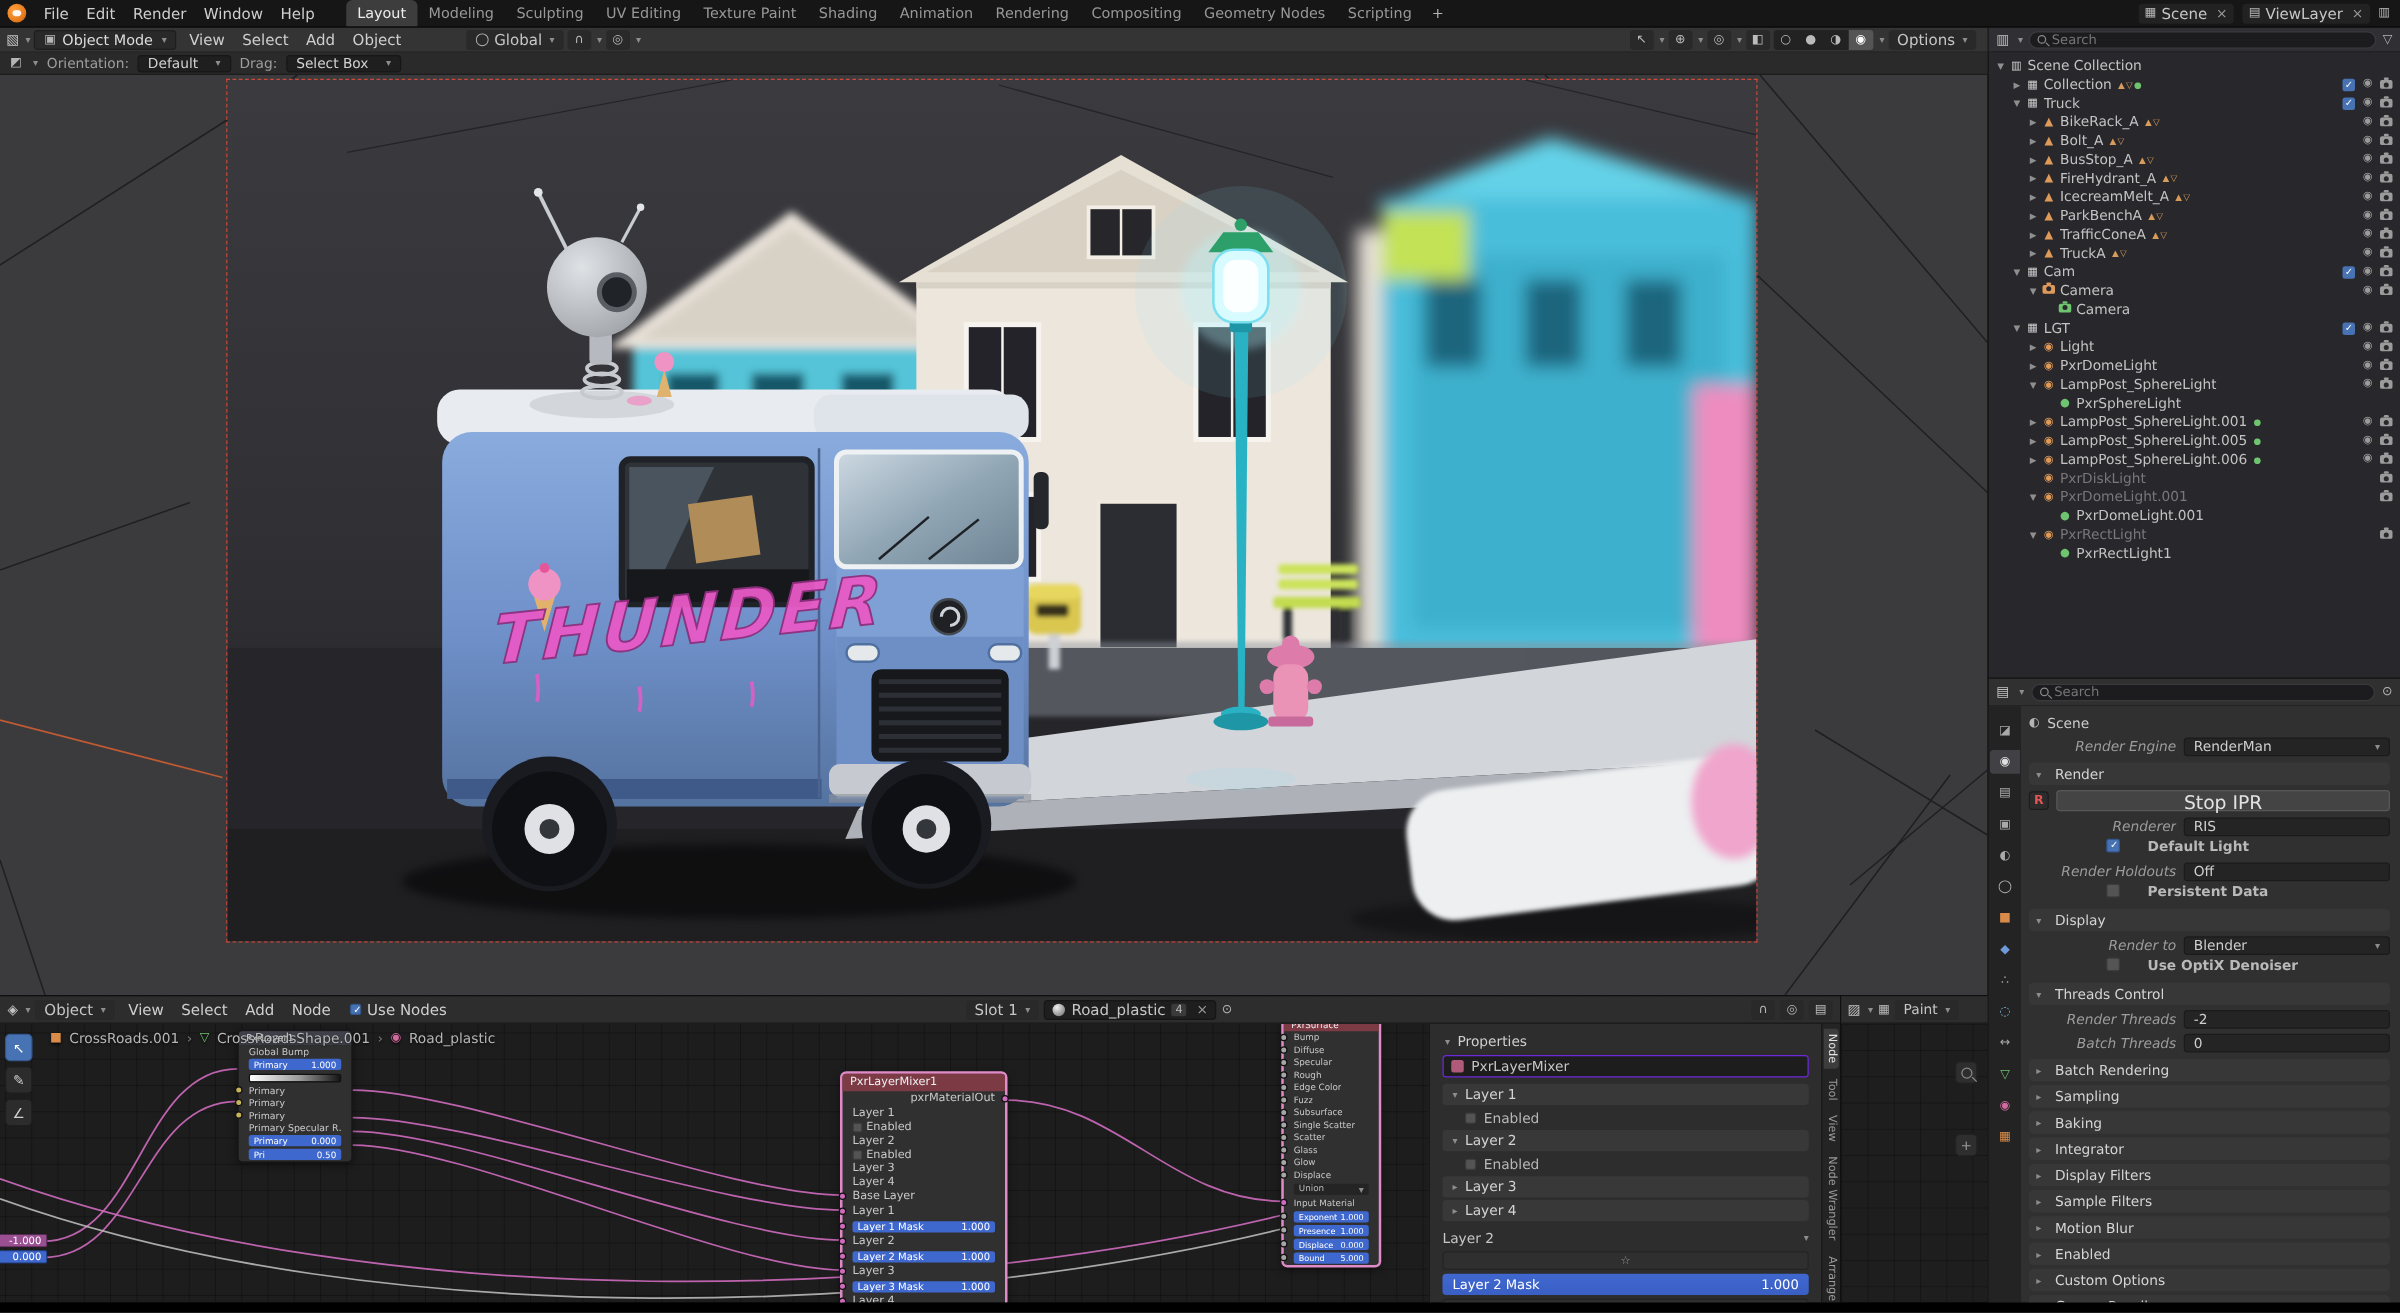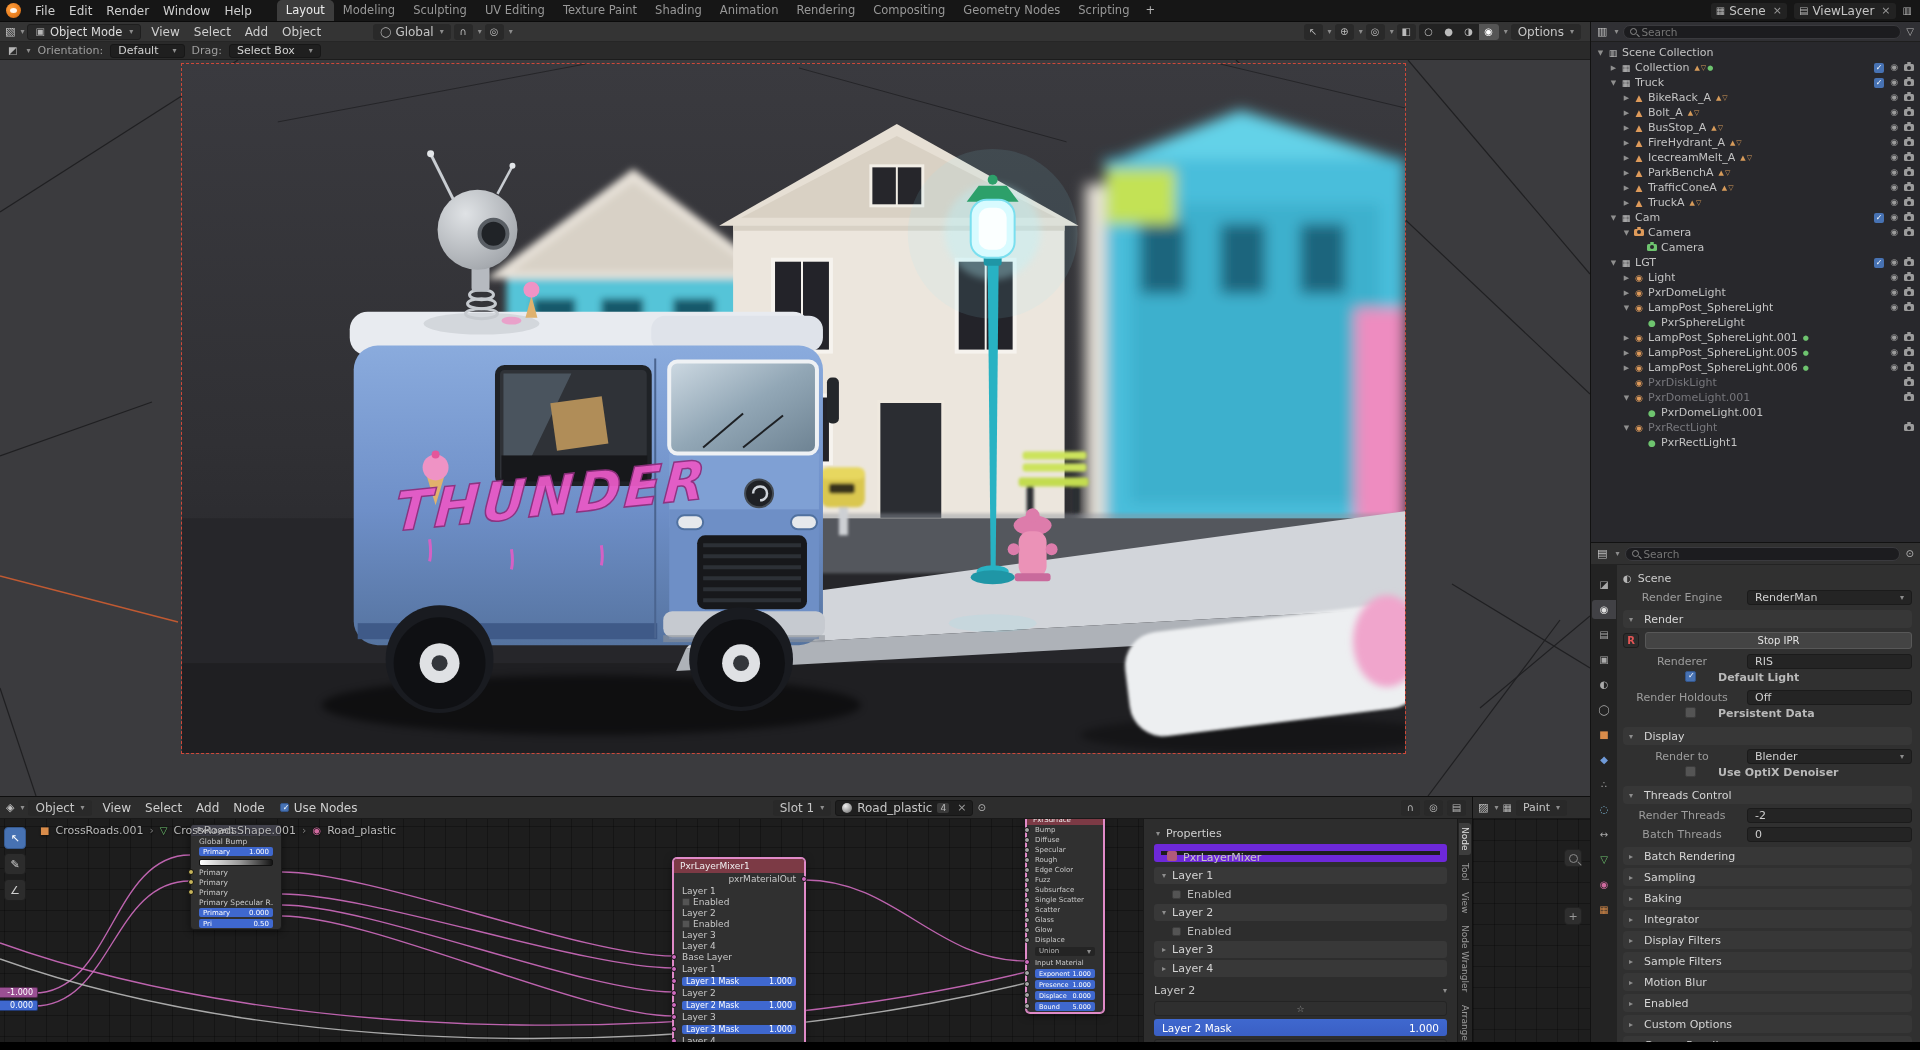--- a/index.html
+++ b/index.html
@@ -66,33 +66,33 @@
 .ic-check{width:10px;height:10px;background:var(--accent-blue,#4772b3);border-radius:2px;color:#fff;font-size:8px;line-height:10px;text-align:center;}
 
 #props{left:1590px;top:542px;width:330px;height:508px;background:#303030;border-left:1px solid #121212;border-top:1px solid #121212;}
 #props-header{height:22px;display:flex;align-items:center;gap:6px;padding:0 6px;border-bottom:1px solid #232323;}
 #props-tabs{position:absolute;left:0;top:22px;width:26px;bottom:0;background:#232323;display:flex;flex-direction:column;align-items:center;padding-top:10px;gap:6px;}
 .ptab{width:24px;height:19px;display:flex;align-items:center;justify-content:center;font-size:10px;color:#8f8f8f;border-radius:3px 0 0 3px;}
 .ptab.active{background:#414145;color:#e6e6e6;}
 #props-body{position:absolute;left:26px;top:22px;right:0;bottom:0;background:#303030;padding:3px 8px 0 6px;overflow:hidden;font-size:11px;}
 .crumb-row{display:flex;align-items:center;gap:6px;height:20px;color:#cdcdcd;}
 .prop-row{display:flex;align-items:center;height:19px;gap:6px;}
-.plabel{width:118px;text-align:center;color:#9d9d9d;flex:none;white-space:nowrap;overflow:hidden;}
+.plabel{width:118px;text-align:right;color:#9d9d9d;flex:none;white-space:nowrap;overflow:hidden;font-style:italic;}
 .pfield{flex:1;height:15px;background:#242424;border:1px solid #1b1b1b;border-radius:3px;display:flex;align-items:center;padding:0 7px;color:#cfcfcf;gap:4px;min-width:0;}
 .pfield .carat{margin-left:auto;}
 .check-row{display:flex;align-items:flex-start;height:17px;gap:22px;padding-left:62px;color:#b9b9b9;font-weight:bold;}
 .cbx{width:11px;height:11px;border-radius:2px;background:#545454;border:1px solid #3c3c3c;flex:none;position:relative;}
 .cbx.on{background:var(--accent-blue,#4772b3);border-color:#33568c;}
 .cbx.on::after{content:"✓";color:#fff;font-size:8px;position:absolute;left:2px;top:-1px;}
 .cbx.sm{width:9px;height:9px;}
 .panel-h{display:flex;align-items:center;gap:6px;height:18px;background:#373737;border-radius:4px;margin:3px 0 2px;padding:0 6px;color:#d5d5d5;}
 .panel-h .carat{width:9px;margin:0;}
 #stop-row{display:flex;gap:6px;align-items:center;height:21px;margin:1px 0;}
 .rman{width:16px;height:15px;background:#2c2c2c;border:1px solid #1d1d1d;border-radius:3px;color:#e25555;font-weight:bold;font-size:10px;display:flex;align-items:center;justify-content:center;flex:none;}
-#stop-ipr{flex:1;height:17px;background:#444;border:1px solid #585858;border-radius:3px;color:#e2e2e2;font-size:10px;font-family:inherit;}
+#stop-ipr{flex:1;height:17px;background:#444;border:1px solid #585858;border-radius:3px;color:#e2e2e2;font-size:15px;font-family:inherit;}
 
 #shader-editor{left:0;top:796px;width:1472px;height:254px;background:#1d1d1d;overflow:hidden;border-top:1px solid #0f0f0f;}
 #se-canvas{position:absolute;inset:0;background-image:linear-gradient(rgba(0,0,0,.28) 1px,transparent 1px),linear-gradient(90deg,rgba(0,0,0,.28) 1px,transparent 1px);background-size:21px 21px;background-position:4px 8px;}
 #wire-svg{position:absolute;inset:0;z-index:2;pointer-events:none;}
 #se-header{position:absolute;top:0;left:0;right:0;height:22px;background:#2d2d2d;border-bottom:1px solid #191919;display:flex;align-items:center;gap:4px;padding:0 6px;z-index:30;}
 #se-menus{display:flex;}
 .cbwrap{display:flex;align-items:center;gap:5px;color:#cfcfcf;margin-left:4px;white-space:nowrap;}
 .mat-chip{display:flex;align-items:center;gap:5px;background:#1e1e1e;border:1px solid #161616;border-radius:3px;height:16px;padding:0 6px;white-space:nowrap;}
 .matball{width:10px;height:10px;border-radius:50%;background:radial-gradient(circle at 35% 30%,#efefef,#8e8e8e 70%,#555);flex:none;}
 .count-badge{background:#3a3a3a;border-radius:2px;font-size:9px;padding:0 3px;color:#bbb;}
@@ -110,21 +110,21 @@
 .dot{position:absolute;width:6px;height:6px;border-radius:50%;border:1px solid #101010;top:50%;margin-top:-3.5px;}
 .dot.l{left:-3px;}.dot.r{right:-3px;}
 .dot.pink{background:var(--noodle-pink,#cf6bbf);}.dot.yellow{background:#c7b45a;}.dot.gray{background:#a6a6a6;}
 .nslider{background:var(--slider-blue,#3f68cf);border-radius:2px;height:9px;display:flex;align-items:center;justify-content:space-between;padding:0 4px;color:#fff;flex:1;min-width:0;}
 .nramp{flex:1;height:7px;background:linear-gradient(90deg,#fff,#9a9a9a 55%,#151515);border:1px solid #111;border-radius:2px;}
 .nfield{flex:1;height:9px;background:#242424;border-radius:2px;display:flex;align-items:center;justify-content:space-between;padding:0 4px;color:#bbb;}
 .ncbx{width:8px;height:8px;background:#545454;border:1px solid #3a3a3a;border-radius:1.5px;flex:none;}
 .edge-chip{position:absolute;left:-6px;width:44px;height:11px;border-radius:2px;color:#fff;font-size:8px;display:flex;align-items:center;justify-content:flex-end;padding:0 4px;z-index:4;border:1px solid rgba(0,0,0,.45);}
 #se-npanel{position:absolute;left:1143px;top:22px;width:314px;height:232px;background:#2d2d2d;border-left:1px solid #191919;z-index:20;padding:5px 10px 0;font-size:11px;}
 .np-head{display:flex;align-items:center;gap:6px;height:18px;color:#d0d0d0;}
-.np-node{display:flex;align-items:flex-start;gap:6px;height:18px;background:#1d1d1d;border:7px solid #6d28d9;border-radius:3px;padding:0 6px;margin:2px 0 5px;}
+.np-node{display:flex;align-items:center;gap:6px;height:18px;background:#1d1d1d;border:1px solid #6d28d9;border-radius:3px;padding:0 6px;margin:2px 0 5px;}
 .node-ic{width:10px;height:10px;border-radius:2px;background:#b05a7a;flex:none;}
 .np-sec{display:flex;align-items:center;gap:6px;height:17px;background:#383838;border-radius:3px;margin:2px 0;padding:0 6px;color:#d3d3d3;}
 .np-check{display:flex;align-items:center;gap:6px;height:16px;padding-left:18px;color:#b9b9b9;}
 .np-sub{display:flex;align-items:center;height:16px;margin-top:5px;color:#c6c6c6;}
 .np-star{height:15px;display:flex;align-items:center;justify-content:center;background:#2f2f2f;border:1px solid #242424;border-radius:3px;margin:3px 0;color:#9a9a9a;font-size:9px;}
 .np-slider{height:17px;background:linear-gradient(var(--slider-blue,#4a74e0),#3a5fc4);border-radius:3px;display:flex;align-items:center;justify-content:space-between;padding:0 8px;color:#fff;margin:2px 0;font-size:10.5px;}
 #se-tabs{position:absolute;left:1457px;top:22px;width:15px;height:232px;background:#242424;border-left:1px solid #191919;display:flex;flex-direction:column;align-items:center;padding-top:4px;gap:4px;z-index:25;}
 .vtab{writing-mode:vertical-rl;font-size:9px;color:#9a9a9a;padding:4px 1px;border-radius:0 3px 3px 0;white-space:nowrap;}
 .vtab.active{background:#3d3d3d;color:#e2e2e2;}
 

